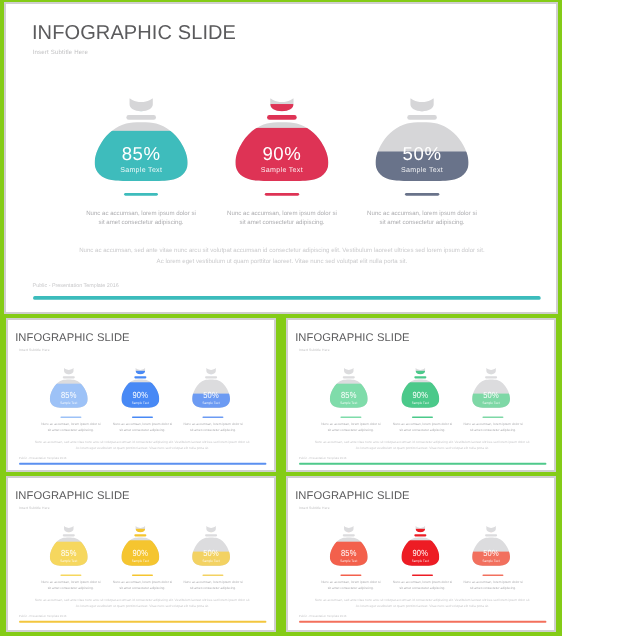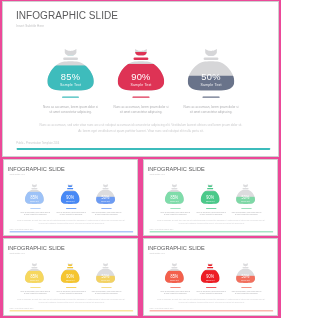--- a/index.html
+++ b/index.html
@@ -1,17 +1,17 @@
 <!DOCTYPE html>
 <html><head>
 <meta charset="utf-8">
 <style>
   html,body{margin:0;padding:0;background:#fff;}
   body{width:281px;height:318px;font-family:"Liberation Sans",sans-serif;overflow:hidden;}
-  .sheet{position:relative;width:281px;height:318px;background:#ec4899;}
+  .sheet{position:relative;width:281px;height:318px;background:#84cc16;}
 
   .slide{position:absolute;background:#ffffff;box-sizing:border-box;border:1px solid #cfcfcf;overflow:hidden;}
   .stage{position:absolute;left:0;top:0;width:1000px;height:563px;transform-origin:0 0;}
 
   .s-title{position:absolute;left:46.8px;top:33.2px;font-size:36.2px;line-height:36.2px;letter-spacing:0.15px;color:#5b5b5d;white-space:nowrap;}
   .s-sub{position:absolute;left:48px;top:83.4px;font-size:11px;line-height:11px;letter-spacing:0.3px;color:#c0c0c2;white-space:nowrap;}
 
   .col{position:absolute;top:0;width:340px;margin-left:-170px;}
   .bagwrap{position:absolute;left:80px;top:162px;width:180px;height:170px;}
 

